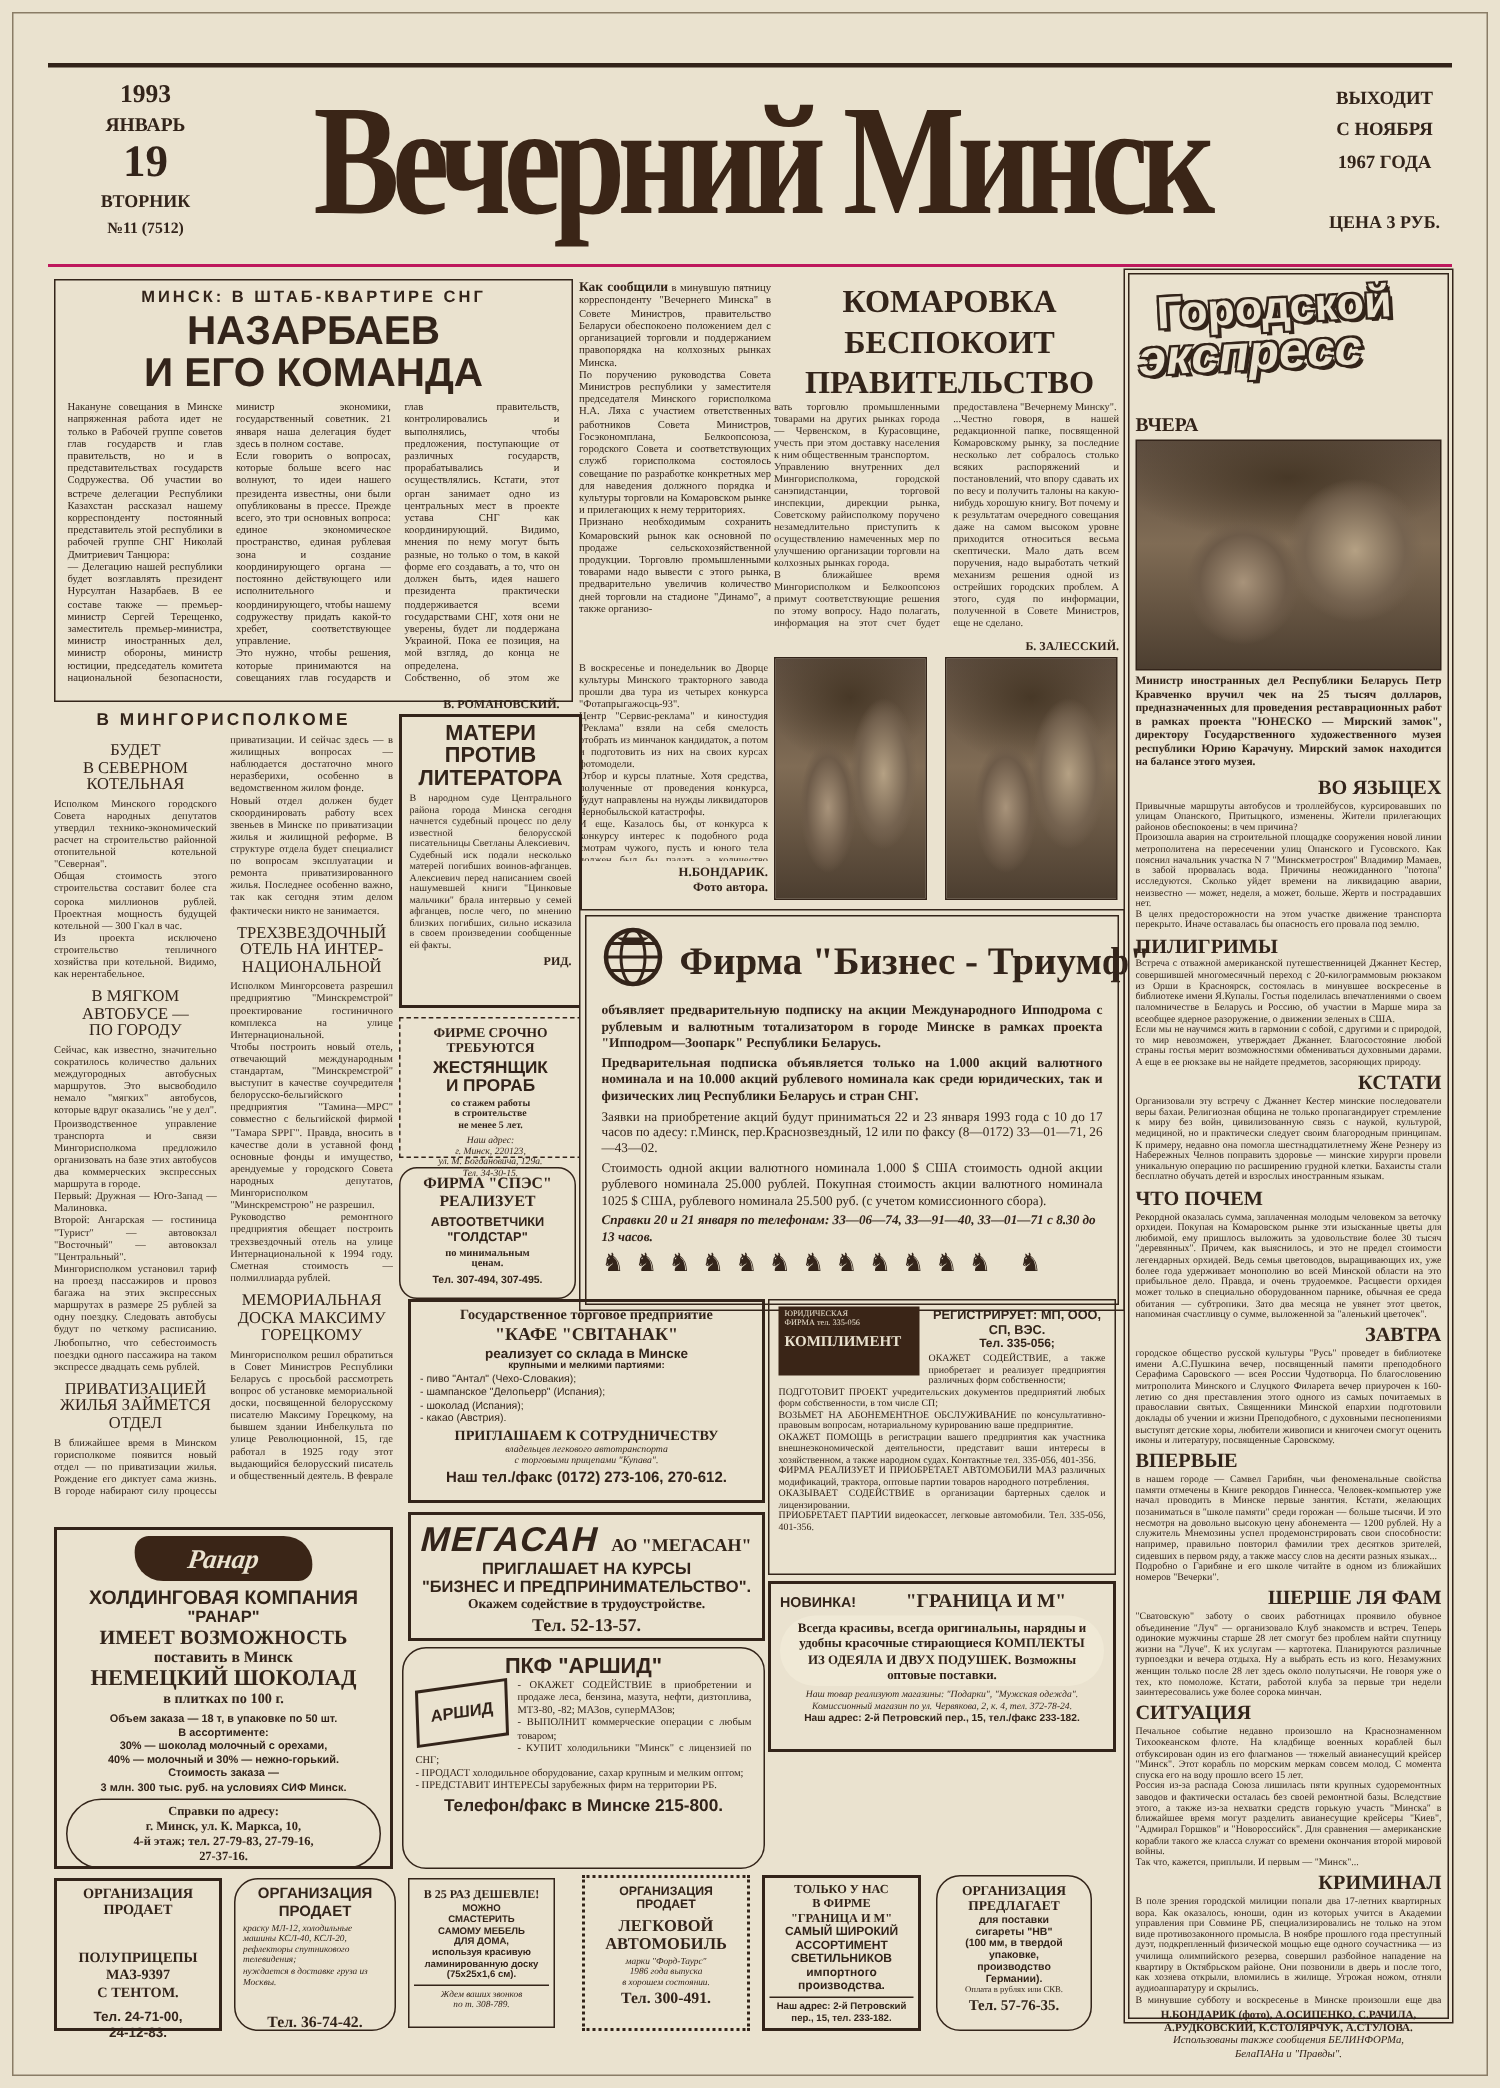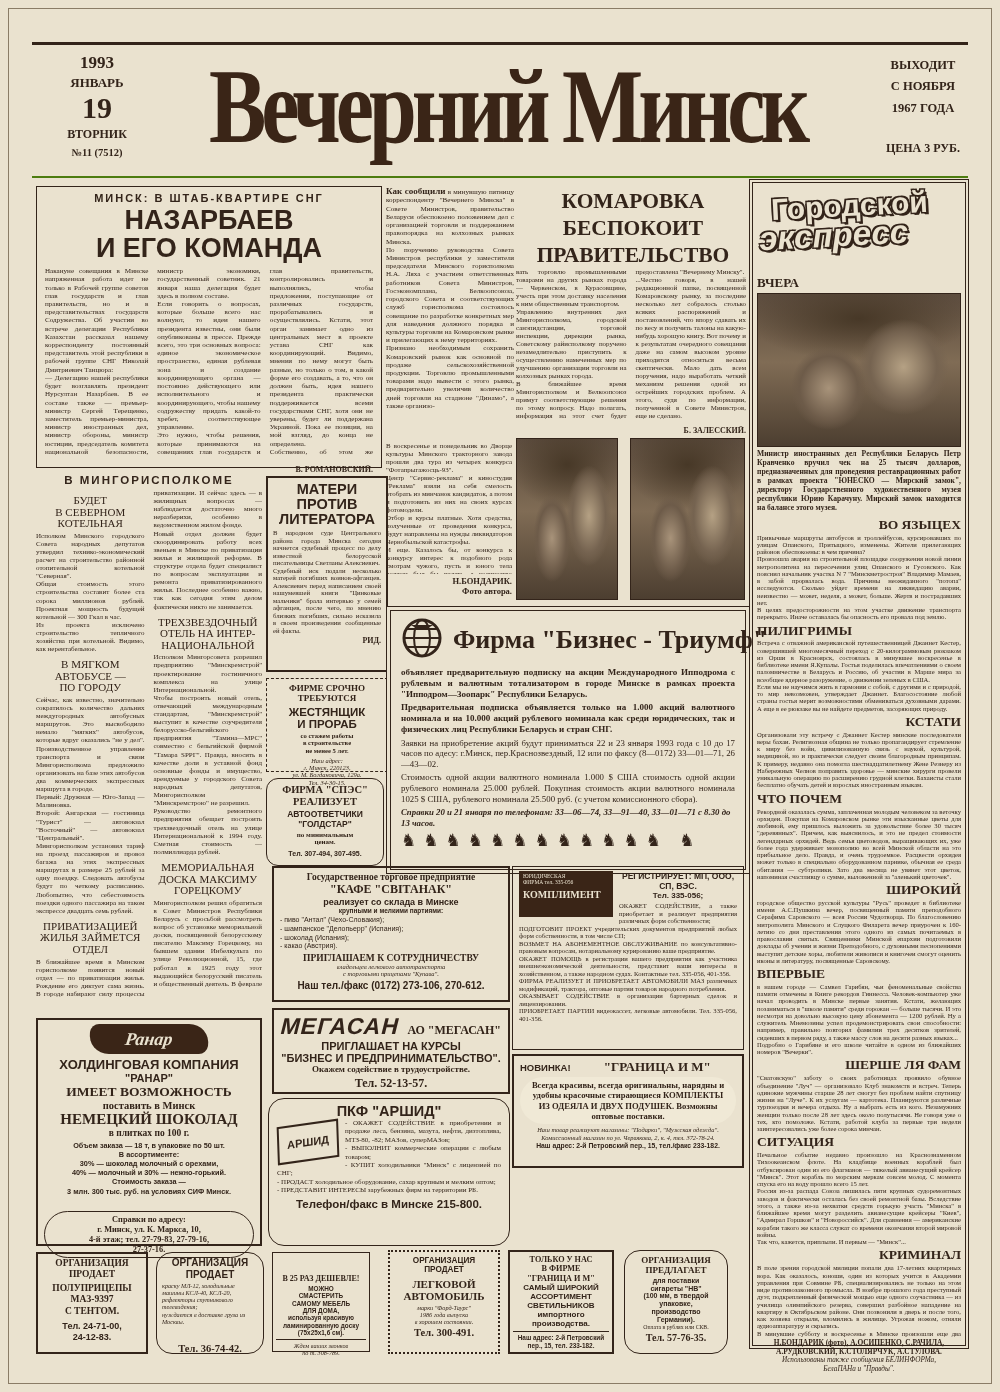--- a/index.html
+++ b/index.html
@@ -18,21 +18,21 @@
   .box{border:1px solid #33241a;}
   .box2{border:2px solid #33241a;}
   .byline{font-weight:bold;text-align:right;font-size:8px;margin-top:2px;}
   .photo{border:1px solid #33241a;
     background:
       radial-gradient(ellipse 26% 38% at 35% 62%, #a8937a 0%, #6d5b49 55%, rgba(0,0,0,0) 72%),
       radial-gradient(ellipse 30% 42% at 72% 48%, #b5a184 0%, #756350 55%, rgba(0,0,0,0) 75%),
       radial-gradient(ellipse 70% 35% at 50% 16%, #473827 0%, rgba(0,0,0,0) 80%),
       linear-gradient(180deg,#5c4c3e 0%,#806c55 45%,#4c3e30 100%);}
   
-  .masthead{border-top:3px solid #33241a;border-bottom:2px solid #4d7c0f;}
+  .masthead{border-top:3px solid #33241a;border-bottom:2px solid #be185d;}
   .mh-title{font-weight:bold;letter-spacing:-5px;transform:scaleY(1.22);transform-origin:50% 60%;
     color:#3a2517;white-space:nowrap;}
   
   .h-big{font-family:"Liberation Sans",sans-serif;font-weight:bold;line-height:1.02;}
   .kicker{font-family:"Liberation Sans",sans-serif;font-weight:bold;letter-spacing:2px;}
   .body-sm{font-size:7.3px;line-height:1.16;}
   .cols3{column-count:3;column-gap:9px;}
   .cols2{column-count:2;column-gap:9px;}
   .sec-h{font-weight:normal;font-size:11px;text-align:center;margin:6px 0 2px;line-height:1.05;}
   
@@ -213,21 +213,21 @@
     <div class="b" style="font-size:13.5px;">ИМЕЕТ ВОЗМОЖНОСТЬ</div>
     <div class="b" style="font-size:10.5px;">поставить в Минск</div>
     <div class="b" style="font-size:15px;">НЕМЕЦКИЙ ШОКОЛАД</div>
     <div class="b" style="font-size:9.5px;">в плитках по 100 г.</div>
     <div class="b sans pre" style="font-size:7.3px;line-height:1.25;margin-top:3px;">Объем заказа — 18 т, в упаковке по 50 шт.
 В ассортименте:
 30% — шоколад молочный с орехами,
 40% — молочный и 30% — нежно-горький.
 Стоимость заказа —
 3 млн. 300 тыс. руб. на условиях СИФ Минск.</div>
-    <div class="oval b pre" style="font-size:8.3px;line-height:1.2;margin-top:15px;padding:3px 2px;">Справки по адресу:
+    <div class="oval b pre" style="font-size:8.3px;line-height:1.2;margin-top:3px;padding:3px 2px;">Справки по адресу:
 г. Минск, ул. К. Маркса, 10,
 4-й этаж; тел. 27-79-83, 27-79-16,
 27-37-16.</div>
   </div>
 
   <div class="abs box2" style="left:272px;top:866px;width:238px;height:136px;padding:4px 6px;">
     <div class="ctr b" style="font-size:9.5px;">Государственное торговое предприятие</div>
     <div class="ctr b" style="font-size:12px;">"КАФЕ "СВІТАНАК"</div>
     <div class="ctr b sans" style="font-size:9px;">реализует со склада в Минске</div>
     <div class="ctr b sans" style="font-size:6.5px;">крупными и мелкими партиями:</div>
@@ -289,34 +289,34 @@
     </div>
     <div class="ctr b" style="font-size:8.6px;line-height:1.2;background:#f0e9d6;border-radius:26px;padding:3px 8px;margin-top:2px;">Всегда красивы, всегда оригинальны, нарядны и удобны красочные стирающиеся КОМПЛЕКТЫ ИЗ ОДЕЯЛА И ДВУХ ПОДУШЕК. Возможны оптовые поставки.</div>
     <div class="ctr i" style="font-size:6.4px;line-height:1.15;margin-top:2px;">Наш товар реализуют магазины: "Подарки", "Мужская одежда". Комиссионный магазин по ул. Червякова, 2, к. 4, тел. 372-78-24.</div>
     <div class="ctr b sans" style="font-size:6.8px;margin-top:1px;">Наш адрес: 2-й Петровский пер., 15, тел./факс 233-182.</div>
   </div>
 
 
   <div class="abs box2 ctr" style="left:36px;top:1252px;width:112px;height:102px;padding:4px 3px;">
     <div class="b pre" style="font-size:9.5px;line-height:1.2;">ОРГАНИЗАЦИЯ
 ПРОДАЕТ</div>
-    <div class="b pre" style="font-size:9.5px;line-height:1.2;margin-top:2px;">ПОЛУПРИЦЕПЫ
+    <div class="b pre" style="font-size:9.5px;line-height:1.2;margin-top:20px;">ПОЛУПРИЦЕПЫ
 МАЗ-9397
 С ТЕНТОМ.</div>
     <div class="b sans pre" style="font-size:9px;line-height:1.2;margin-top:4px;">Тел. 24-71-00,
 24-12-83.</div>
   </div>
   <div class="abs ctr" style="left:156px;top:1252px;width:108px;height:102px;border:1.5px solid #33241a;border-radius:16px;padding:4px 5px;">
     <div class="b sans pre" style="font-size:10px;line-height:1.15;">ОРГАНИЗАЦИЯ
 ПРОДАЕТ</div>
     <div class="i pre" style="font-size:6.2px;line-height:1.15;text-align:left;margin-top:2px;">краску МЛ-12, холодильные машины КСЛ-40, КСЛ-20, рефлекторы спутникового телевидения;
 нуждается в доставке груза из Москвы.</div>
     <div class="b" style="font-size:10.5px;margin-top:18px;">Тел. 36-74-42.</div>
   </div>
-  <div class="abs box ctr" style="left:272px;top:1252px;width:98px;height:100px;padding:21px 3px;">
+  <div class="abs box ctr" style="left:272px;top:1252px;width:98px;height:100px;padding:5px 3px;">
     <div class="b" style="font-size:8px;">В 25 РАЗ ДЕШЕВЛЕ!</div>
     <div class="b sans pre" style="font-size:6.4px;line-height:1.15;margin-top:2px;border-bottom:1px solid #33241a;padding-bottom:2px;">МОЖНО
 СМАСТЕРИТЬ
 САМОМУ МЕБЕЛЬ
 ДЛЯ ДОМА,
 используя красивую
 ламинированную доску
 (75x25x1,6 см).</div>
     <div class="i pre" style="font-size:6.2px;line-height:1.15;margin-top:2px;">Ждем ваших звонков
 по т. 308-789.</div>
@@ -370,21 +370,21 @@
       <div class="ge-body pre">Привычные маршруты автобусов и троллейбусов, курсировавших по улицам Опанского, Притыцкого, изменены. Жители прилегающих районов обеспокоены: в чем причина?
 Произошла авария на строительной площадке сооружения новой линии метрополитена на пересечении улиц Опанского и Гусовского. Как пояснил начальник участка N 7 "Минскметростроя" Владимир Мамаев, в забой прорвалась вода. Причины неожиданного "потопа" исследуются. Сколько уйдет времени на ликвидацию аварии, неизвестно — может, неделя, а может, больше. Жертв и пострадавших нет.
 В целях предосторожности на этом участке движение транспорта перекрыто. Иначе оставалась бы опасность его провала под землю.</div>
       <div class="ge-sec-h">ПИЛИГРИМЫ</div>
       <div class="ge-body pre">Встреча с отважной американской путешественницей Джаннет Кестер, совершившей многомесячный переход с 20-килограммовым рюкзаком из Орши в Красноярск, состоялась в минувшее воскресенье в библиотеке имени Я.Купалы. Гостья поделилась впечатлениями о своем паломничестве в Беларусь и Россию, об участии в Марше мира за всеобщее ядерное разоружение, о движении зеленых в США.
 Если мы не научимся жить в гармонии с собой, с другими и с природой, то мир невозможен, утверждает Джаннет. Благосостояние любой страны гостья мерит возможностями обмениваться духовными дарами. А еще в ее рюкзаке вы не найдете предметов, засоряющих природу.</div>
       <div class="ge-sec-h rt">КСТАТИ</div>
       <div class="ge-body pre">Организовали эту встречу с Джаннет Кестер минские последователи веры бахаи. Религиозная община не только пропагандирует стремление к миру без войн, цивилизованную связь с наукой, культурой, медициной, но и практически следует своим благородным принципам. К примеру, недавно она помогла шестнадцатилетнему Жене Резнеру из Набережных Челнов поправить здоровье — минские хирурги провели уникальную операцию по расширению грудной клетки. Бахаисты стали бесплатно обучать детей и взрослых иностранным языкам.</div>
       <div class="ge-sec-h">ЧТО ПОЧЕМ</div>
       <div class="ge-body pre">Рекордной оказалась сумма, заплаченная молодым человеком за веточку орхидеи. Покупая на Комаровском рынке эти изысканные цветы для любимой, ему пришлось выложить за удовольствие более 30 тысяч "деревянных". Причем, как выяснилось, и это не предел стоимости легендарных орхидей. Ведь семья цветоводов, выращивающих их, уже более года удерживает монополию во всей Минской области на это прибыльное дело. Правда, и очень трудоемкое. Расцвести орхидея может только в специально оборудованном парнике, обычная ее среда обитания — субтропики. Зато два месяца не увянет этот цветок, напоминая счастливцу о сумме, выложенной за "аленький цветочек".</div>
-      <div class="ge-sec-h rt">ШИРОКИЙ</div>
+      <div class="ge-sec-h rt">ЗАВТРА</div>
       <div class="ge-body pre">городское общество русской культуры "Русь" проведет в библиотеке имени А.С.Пушкина вечер, посвященный памяти преподобного Серафима Саровского — всея России Чудотворца. По благословению митрополита Минского и Слуцкого Филарета вечер приурочен к 160-летию со дня преставления этого одного из самых почитаемых в православии святых. Священники Минской епархии подготовили доклады об учении и жизни Преподобного, с духовными песнопениями выступят детские хоры, любители живописи и книгочеи смогут оценить иконы и литературу, посвященные Саровскому.</div>
       <div class="ge-sec-h">ВПЕРВЫЕ</div>
       <div class="ge-body pre">в нашем городе — Самвел Гарибян, чьи феноменальные свойства памяти отмечены в Книге рекордов Гиннесса. Человек-компьютер уже начал проводить в Минске первые занятия. Кстати, желающих позаниматься в "школе памяти" среди горожан — больше тысячи. И это несмотря на довольно высокую цену абонемента — 1200 рублей. Ну а служитель Мнемозины успел продемонстрировать свои способности: например, правильно повторил фамилии трех десятков зрителей, сидевших в первом ряду, а также массу слов на десяти разных языках...
 Подробно о Гарибяне и его школе читайте в одном из ближайших номеров "Вечерки".</div>
       <div class="ge-sec-h rt">ШЕРШЕ ЛЯ ФАМ</div>
       <div class="ge-body pre">"Сватовскую" заботу о своих работницах проявило обувное объединение "Луч" — организовало Клуб знакомств и встреч. Теперь одинокие мужчины старше 28 лет смогут без проблем найти спутницу жизни на "Луче". К их услугам — картотека. Планируются различные турпоездки и вечера отдыха. Ну а выбрать есть из кого. Незамужних женщин только после 28 лет здесь около полутысячи. Не говоря уже о тех, кто помоложе. Кстати, работой клуба за первые три недели заинтересовались уже более сорока минчан.</div>
       <div class="ge-sec-h">СИТУАЦИЯ</div>
       <div class="ge-body pre">Печальное событие недавно произошло на Краснознаменном Тихоокеанском флоте. На кладбище военных кораблей был отбуксирован один из его флагманов — тяжелый авианесущий крейсер "Минск". Этот корабль по морским меркам совсем молод. С момента спуска его на воду прошло всего 15 лет.
 Россия из-за распада Союза лишилась пяти крупных судоремонтных заводов и фактически осталась без своей ремонтной базы. Вследствие этого, а также из-за нехватки средств горькую участь "Минска" в ближайшее время могут разделить авианесущие крейсеры "Киев", "Адмирал Горшков" и "Новороссийск". Для сравнения — американские корабли такого же класса служат со времени окончания второй мировой войны.
 Так что, кажется, приплыли. И первым — "Минск"...</div>

